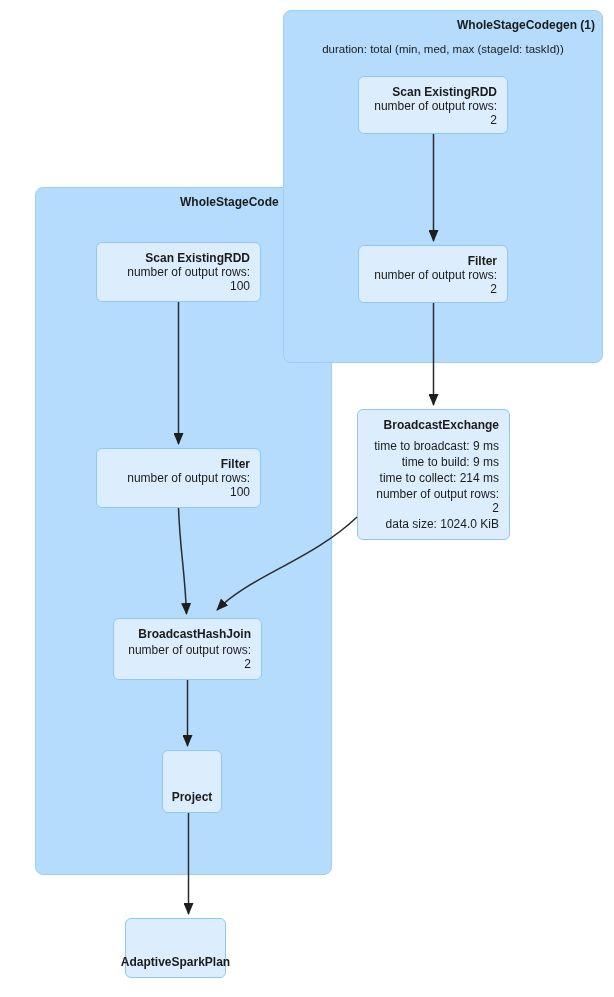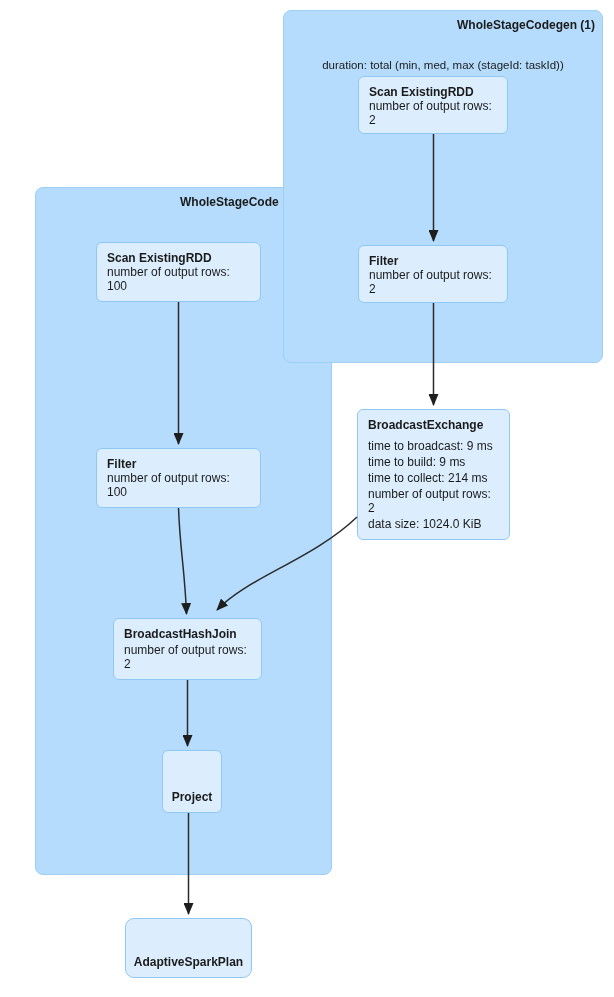--- a/index.html
+++ b/index.html
@@ -25,41 +25,41 @@
     position:absolute;font-size:12px;font-weight:bold;white-space:nowrap;
   }
   .cluster-duration{
     position:absolute;font-size:11.5px;line-height:14px;white-space:nowrap;
   }
   .cluster-duration.centered{width:100%;text-align:center;left:0;}
   .node{
     position:absolute;background:var(--node-fill);
     border:1px solid var(--node-border);border-radius:6px;
     box-sizing:border-box;padding:8px 10px;
-    display:flex;flex-direction:column;justify-content:space-between;
+    display:flex;flex-direction:column;justify-content:space-between;text-align:right;
   }
   .node-title{font-size:12px;font-weight:bold;line-height:14px;}
   .node-metric{font-size:12px;line-height:14px;}
   .node-metrics{display:flex;flex-direction:column;gap:2px;}
   .node.centered{align-items:center;justify-content:flex-end;text-align:center;}
   #edges{position:absolute;left:0;top:0;width:614px;height:997px;pointer-events:none;}
   #edges path.edge{fill:none;stroke:var(--edge);stroke-width:1.5;}
 </style>
 </head>
 <body>
 
 <div id="canvas">
 
   <div class="cluster" style="left:35px;top:187px;width:297px;height:688px;padding-left:36px;">
     <div class="cluster-title" style="left:144px;top:7px;">WholeStageCode</div>
   </div>
 
   <div class="cluster" style="left:283px;top:10px;width:320px;height:353px;">
     <div class="cluster-title" style="right:7px;top:7px;">WholeStageCodegen (1)</div>
-    <div class="cluster-duration centered" style="top:31px;margin-top:16px;">duration: total (min, med, max (stageId: taskId))</div>
+    <div class="cluster-duration centered" style="top:31px;">duration: total (min, med, max (stageId: taskId))</div>
   </div>
 
   <div class="node" style="left:358px;top:76px;width:150px;height:58px;">
     <div class="node-title">Scan ExistingRDD</div>
     <div class="node-metric">number of output rows: 2</div>
   </div>
 
   <div class="node" style="left:358px;top:245px;width:150px;height:58px;">
     <div class="node-title">Filter</div>
     <div class="node-metric">number of output rows: 2</div>
@@ -88,21 +88,21 @@
 
   <div class="node" style="left:113px;top:618px;width:149px;height:62px;">
     <div class="node-title">BroadcastHashJoin</div>
     <div class="node-metric">number of output rows: 2</div>
   </div>
 
   <div class="node centered" style="left:162px;top:750px;width:60px;height:63px;">
     <div class="node-title">Project</div>
   </div>
 
-  <div class="node centered" style="left:125px;top:918px;width:127px;height:60px;border-radius:9px;">
+  <div class="node centered" style="left:125px;top:918px;width:101px;height:60px;">
     <div class="node-title">AdaptiveSparkPlan</div>
   </div>
 
   <svg id="edges" viewBox="0 0 614 997">
     <defs>
       <marker id="arrow" viewBox="0 0 12 10" refX="11" refY="5" markerWidth="12" markerHeight="10" orient="auto" markerUnits="userSpaceOnUse">
         <path d="M0,0 L12,5 L0,10 z" fill="#1e1e1e"></path>
       </marker>
     </defs>
     <path class="edge" d="M433.5 134 L433.5 241" marker-end="url(#arrow)"></path>

